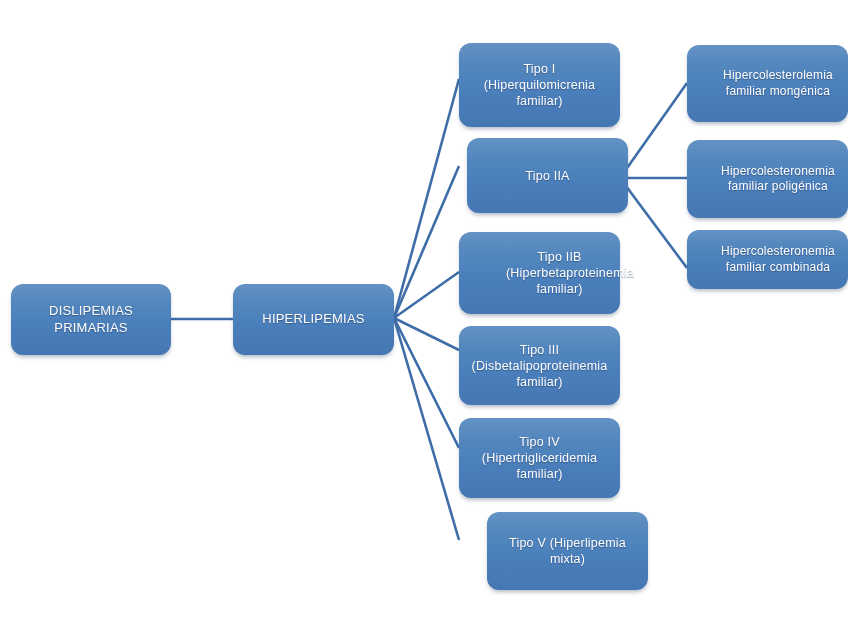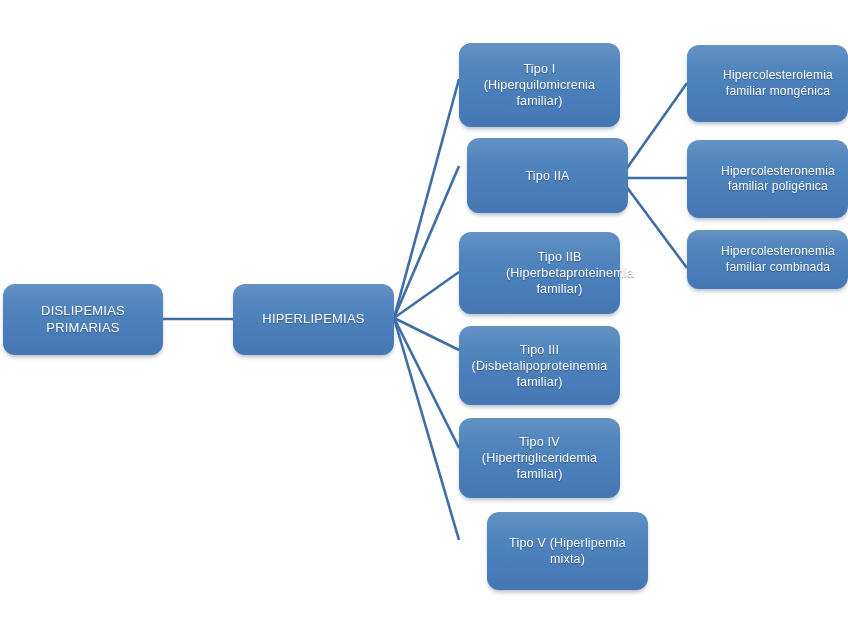--- a/index.html
+++ b/index.html
@@ -46,21 +46,21 @@
       <line x1="394" y1="318" x2="459" y2="272"></line>
       <line x1="394" y1="318" x2="459" y2="350"></line>
       <line x1="394" y1="318" x2="459" y2="448"></line>
       <line x1="394" y1="318" x2="459" y2="540"></line>
       <line x1="620" y1="178" x2="687" y2="83"></line>
       <line x1="620" y1="178" x2="687" y2="178"></line>
       <line x1="620" y1="178" x2="687" y2="268"></line>
     </g>
   </svg>
 
-  <div class="node root" style="left:3px;top:284px;width:160px;height:71px;">
+  <div class="node root" style="left:11px;top:284px;width:160px;height:71px;">
     <span>DISLIPEMIAS PRIMARIAS</span>
   </div>
 
   <div class="node lvl2" style="left:233px;top:284px;width:161px;height:71px;">
     <span>HIPERLIPEMIAS</span>
   </div>
 
   <div class="node type" style="left:459px;top:43px;width:161px;height:84px;">
     <span>Tipo I (Hiperquilomicrenia familiar)</span>
   </div>

